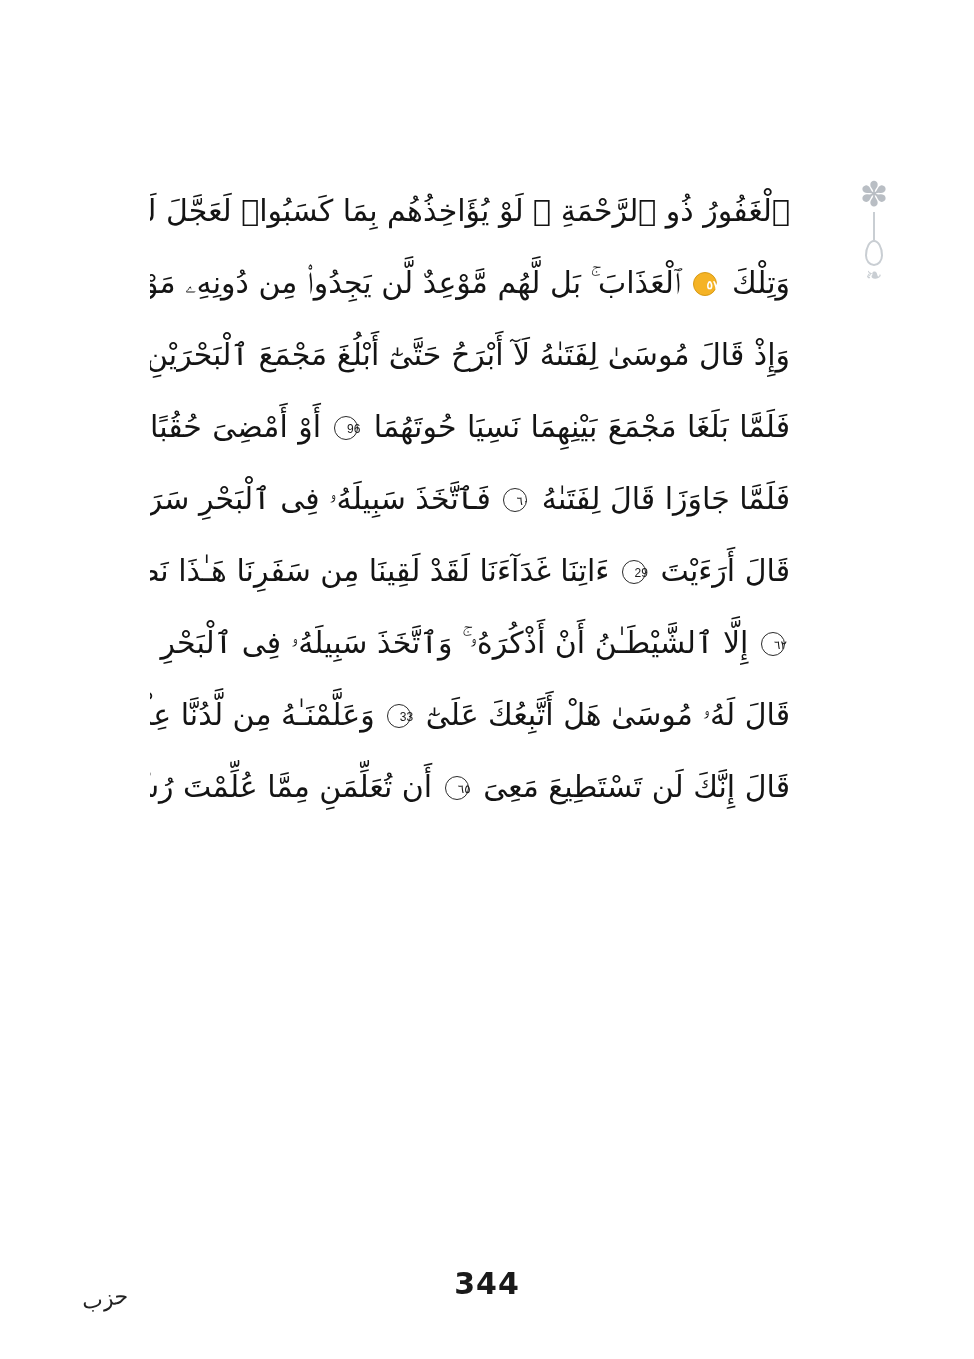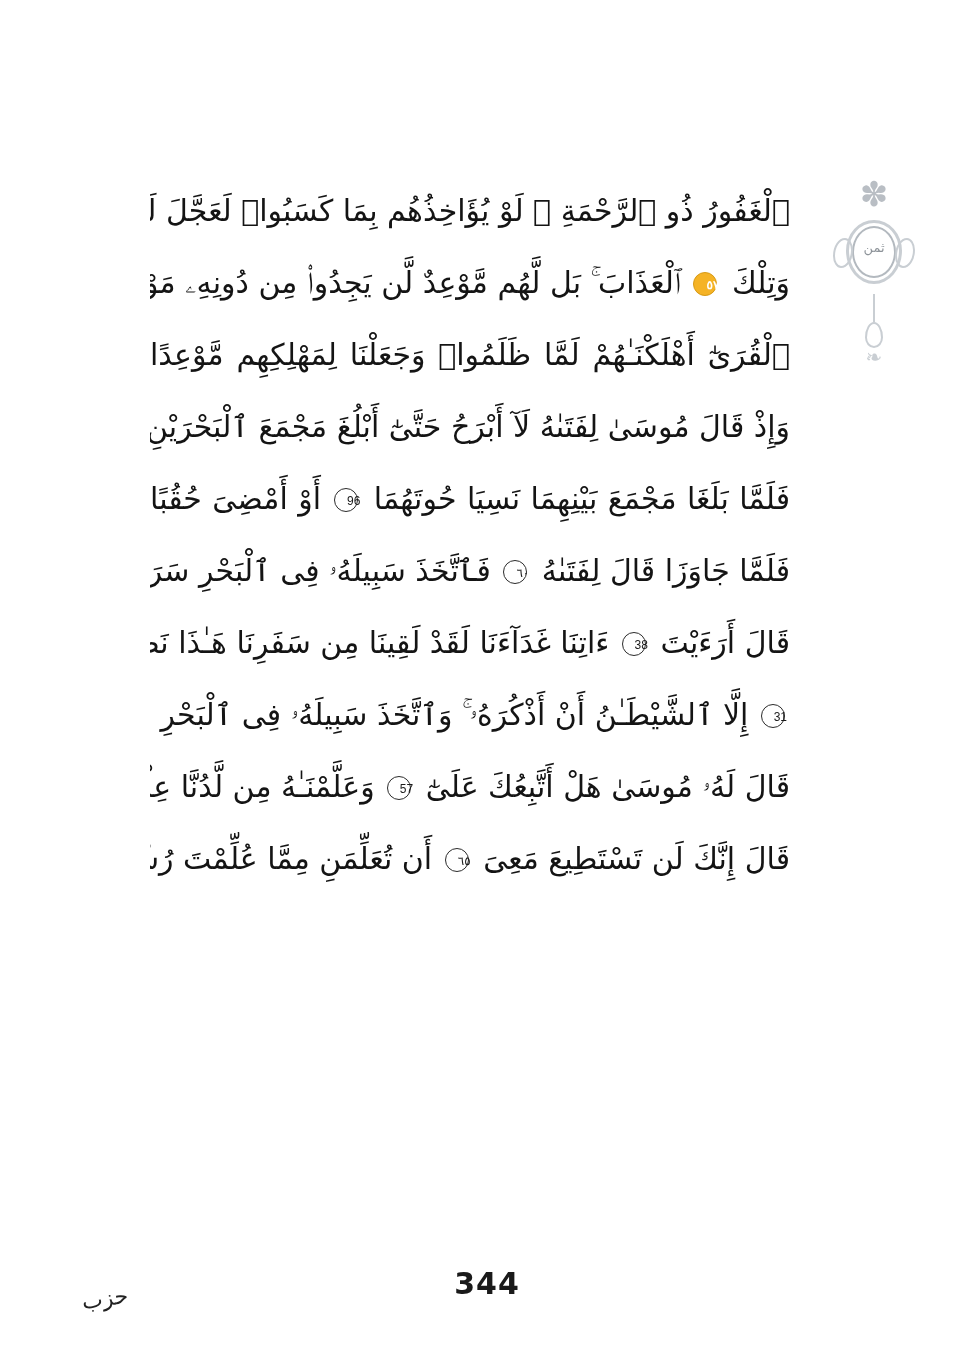--- a/index.html
+++ b/index.html
@@ -191,81 +191,71 @@
     transform: rotate(-8deg);
   }
 </style>
 </head>
 <body>
 
 <div class="page">
 
   <div class="ornament">
     <div class="top-flourish">✽</div>
-    <div class="medallion">
-      <div class="ring"></div>
-      <div class="ring2"></div>
-      <div class="petal-l"></div>
-      <div class="petal-r"></div>
-      <div class="label">ثمن</div>
-    </div>
     <div class="stem"></div>
     <div class="drop"></div>
     <div class="tail">❧</div>
   </div>
 
   <div class="text-block">
     <div class="aya-line stretch">
       <span>ٱلْغَفُورُ ذُو ٱلرَّحْمَةِ ۖ لَوْ يُؤَاخِذُهُم بِمَا كَسَبُوا۟ لَعَجَّلَ لَهُمُ</span>
     </div>
 
     <div class="aya-line stretch">
       <span>وَتِلْكَ</span>
       <span class="aya-num highlight"><span>٥٧</span></span>
       <span>ٱلْعَذَابَ ۚ بَل لَّهُم مَّوْعِدٌ لَّن يَجِدُوا۟ مِن دُونِهِۦ مَوْئِلًا</span>
     </div>
 
-    <div class="aya-line stretch">
-      <span>ٱلْقُرَىٰٓ أَهْلَكْنَـٰهُمْ لَمَّا ظَلَمُوا۟ وَجَعَلْنَا لِمَهْلِكِهِم مَّوْعِدًا</span>
-    </div>
 
     <div class="aya-line stretch">
       <span>وَإِذْ قَالَ مُوسَىٰ لِفَتَىٰهُ لَآ أَبْرَحُ حَتَّىٰٓ أَبْلُغَ مَجْمَعَ ٱلْبَحْرَيْنِ</span>
       
     </div>
 
     <div class="aya-line stretch">
       <span>فَلَمَّا بَلَغَا مَجْمَعَ بَيْنِهِمَا نَسِيَا حُوتَهُمَا</span>
       <span class="aya-num"><span>96</span></span>
       <span>أَوْ أَمْضِىَ حُقُبًا</span>
     </div>
 
     <div class="aya-line stretch">
       <span>فَلَمَّا جَاوَزَا قَالَ لِفَتَىٰهُ</span>
       <span class="aya-num"><span>٦٠</span></span>
       <span>فَٱتَّخَذَ سَبِيلَهُۥ فِى ٱلْبَحْرِ سَرَبًا</span>
     </div>
 
     <div class="aya-line stretch">
       <span>قَالَ أَرَءَيْتَ</span>
-      <span class="aya-num"><span>38</span></span>
+      <span class="aya-num"><span>29</span></span>
       <span>ءَاتِنَا غَدَآءَنَا لَقَدْ لَقِينَا مِن سَفَرِنَا هَـٰذَا نَصَبًا</span>
     </div>
 
 
     <div class="aya-line stretch">
-      <span class="aya-num"><span>31</span></span>
+      <span class="aya-num"><span>٦٢</span></span>
       <span>إِلَّا ٱلشَّيْطَـٰنُ أَنْ أَذْكُرَهُۥ ۚ وَٱتَّخَذَ سَبِيلَهُۥ فِى ٱلْبَحْرِ عَجَبًا</span>
     </div>
 
 
 
     <div class="aya-line stretch">
       <span>قَالَ لَهُۥ مُوسَىٰ هَلْ أَتَّبِعُكَ عَلَىٰٓ</span>
-      <span class="aya-num"><span>57</span></span>
+      <span class="aya-num"><span>33</span></span>
       <span>وَعَلَّمْنَـٰهُ مِن لَّدُنَّا عِلْمًا</span>
     </div>
 
     <div class="aya-line stretch">
       <span>قَالَ إِنَّكَ لَن تَسْتَطِيعَ مَعِىَ</span>
       <span class="aya-num"><span>٦٥</span></span>
       <span>أَن تُعَلِّمَنِ مِمَّا عُلِّمْتَ رُشْدًا</span>
     </div>
   </div>
 

